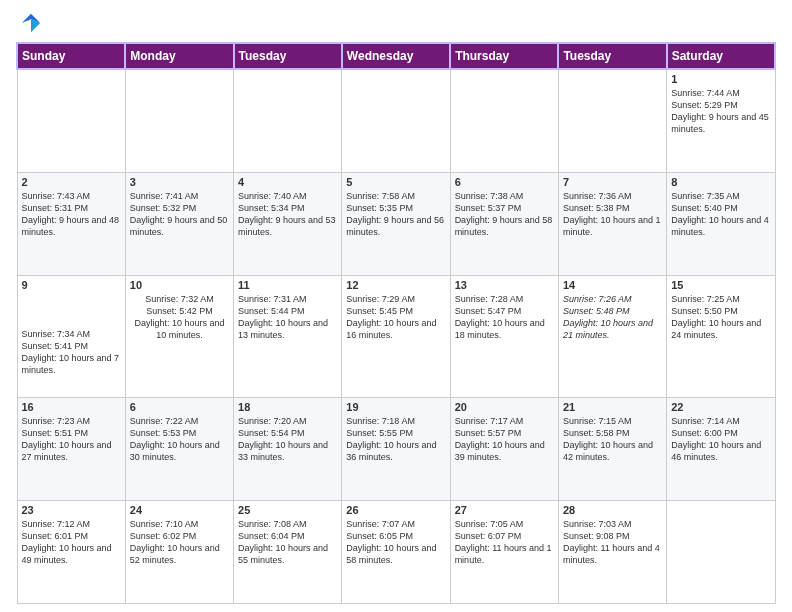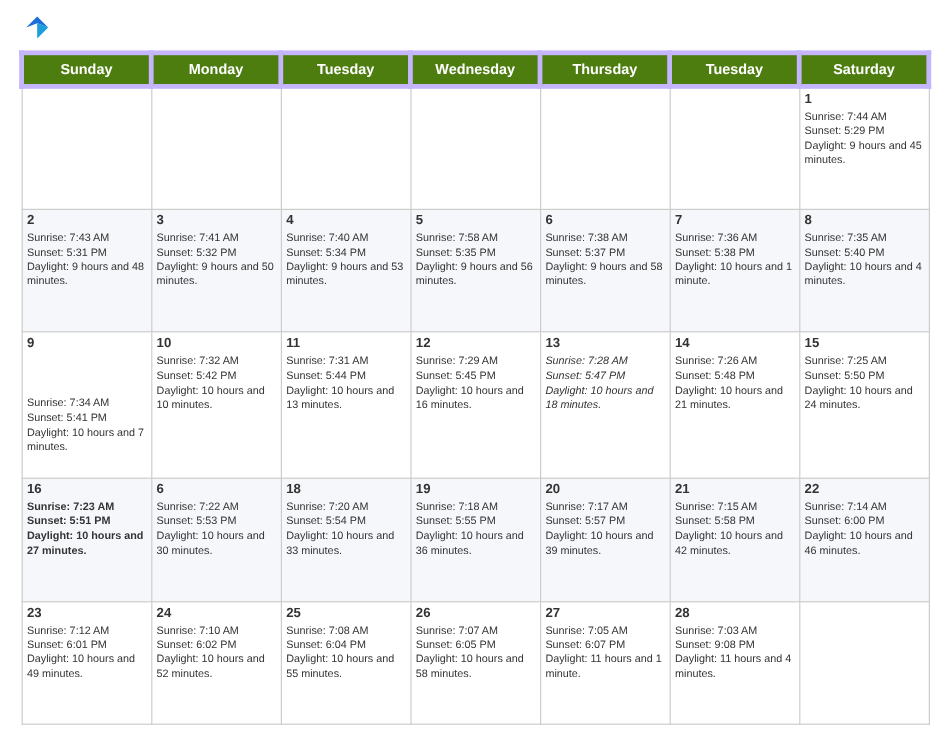--- a/index.html
+++ b/index.html
@@ -57,27 +57,27 @@
       font-weight: normal;
     }
     .calendar {
       flex: 1;
       border: 1px solid #ccc;
       border-collapse: collapse;
       width: 100%;
       table-layout: fixed;
     }
     .calendar thead tr th {
-      background: #4d7c0f;
+      background: #701a75;
       color: white;
       font-size: 12px;
       font-weight: bold;
       padding: 5px 4px;
-      border: 4px solid #c4b5fd;
-      text-align: center;
+      border: 2px solid #c4b5fd;
+      text-align: left;
     }
     .calendar tbody tr td {
       border: 1px solid #ccc;
       vertical-align: top;
       padding: 3px 4px;
       font-size: 9.5px;
       color: #333;
       height: 88px;
       width: calc(100% / 7);
       background: #fff;
@@ -192,59 +192,59 @@
         </tr>
         <tr>
           <td>
             <span class="day-number">9</span>
             <div class="cell-content" style="white-space: pre-line; margin-top: 37px;">Sunrise: 7:34 AM
 Sunset: 5:41 PM
 Daylight: 10 hours and 7 minutes.</div>
           </td>
           <td>
             <span class="day-number">10</span>
-            <div class="cell-content" style="white-space: pre-line;">Sunrise: 7:32 AM
+            <div class="cell-content" style="white-space: pre-line; text-align: center;">Sunrise: 7:32 AM
 Sunset: 5:42 PM
 Daylight: 10 hours and 10 minutes.</div>
           </td>
           <td>
             <span class="day-number">11</span>
             <div class="cell-content" style="white-space: pre-line;">Sunrise: 7:31 AM
 Sunset: 5:44 PM
 Daylight: 10 hours and 13 minutes.</div>
           </td>
           <td>
             <span class="day-number">12</span>
             <div class="cell-content" style="white-space: pre-line;">Sunrise: 7:29 AM
 Sunset: 5:45 PM
 Daylight: 10 hours and 16 minutes.</div>
           </td>
           <td>
             <span class="day-number">13</span>
-            <div class="cell-content" style="white-space: pre-line; font-style: italic;">Sunrise: 7:28 AM
+            <div class="cell-content" style="white-space: pre-line;">Sunrise: 7:28 AM
 Sunset: 5:47 PM
 Daylight: 10 hours and 18 minutes.</div>
           </td>
           <td>
             <span class="day-number">14</span>
-            <div class="cell-content" style="white-space: pre-line;">Sunrise: 7:26 AM
+            <div class="cell-content" style="white-space: pre-line; font-style: italic;">Sunrise: 7:26 AM
 Sunset: 5:48 PM
 Daylight: 10 hours and 21 minutes.</div>
           </td>
           <td>
             <span class="day-number">15</span>
             <div class="cell-content" style="white-space: pre-line;">Sunrise: 7:25 AM
 Sunset: 5:50 PM
 Daylight: 10 hours and 24 minutes.</div>
           </td>
         </tr>
         <tr>
           <td>
             <span class="day-number">16</span>
-            <div class="cell-content" style="white-space: pre-line; font-weight: bold;">Sunrise: 7:23 AM
+            <div class="cell-content" style="white-space: pre-line;">Sunrise: 7:23 AM
 Sunset: 5:51 PM
 Daylight: 10 hours and 27 minutes.</div>
           </td>
           <td>
             <span class="day-number">6</span>
             <div class="cell-content" style="white-space: pre-line;">Sunrise: 7:22 AM
 Sunset: 5:53 PM
 Daylight: 10 hours and 30 minutes.</div>
           </td>
           <td>

